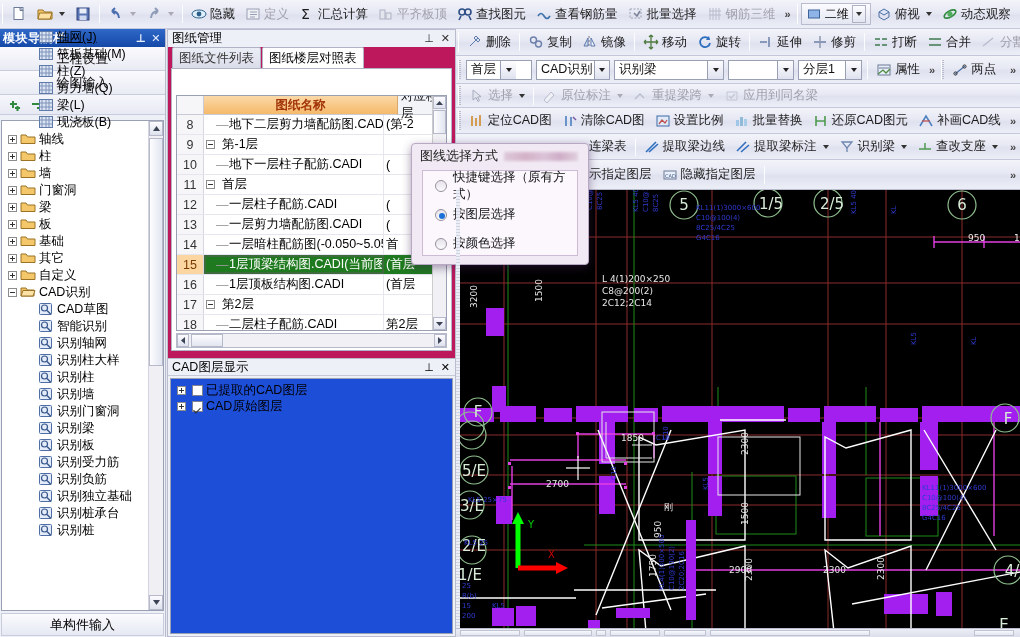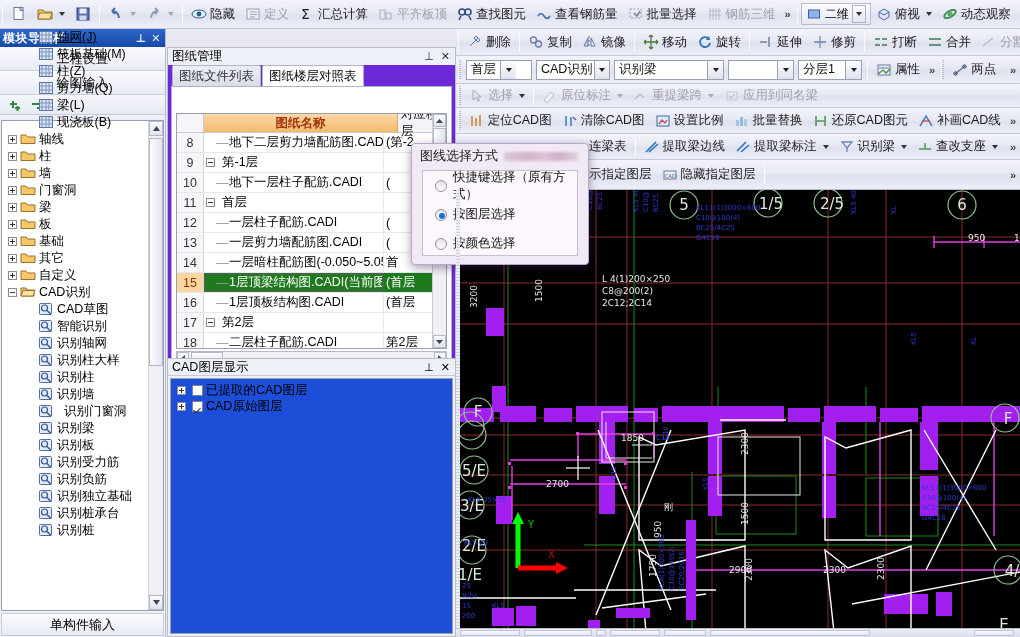--- a/index.html
+++ b/index.html
@@ -124,22 +124,22 @@
     border:1px solid #b6b9c9; display:flex;align-items:center;justify-content:center;
   }
   .ts-thumb {
     position:absolute; left:0; right:0; top:16px; height:200px;
     background:linear-gradient(to right,#fdfdff,#e2e5f0);
     border:1px solid #b6b9c9;
   }
 
   
   .dwgpanel {
-    position:absolute; left:167px; top:47px; width:289px; height:330px;
-    background:#6d28d9; border:1px solid #b9bccd;
+    position:absolute; left:167px; top:29px; width:289px; height:330px;
+    background:#be185d; border:1px solid #b9bccd;
   }
   .dp-title {
     height:17px; display:flex; align-items:center; padding-left:4px;
     font-size:12.5px; color:#000; background:#eef0f7;
   }
   .dp-title .sp { margin-left:auto; display:flex; gap:7px; padding-right:5px; color:#333; font-size:11px;}
   .tabstrip { display:flex; height:21px; padding-left:4px; gap:1px; }
   .tab {
     padding:2px 6px 3px; font-size:12.5px; border:1px solid #b0b4c6;
     border-bottom:none; background:linear-gradient(to bottom,#eceef6,#dadde9);
@@ -961,21 +961,21 @@
             <span style="margin-left: 3px;">识别墙</span>
           </div>
           <div class="trow tindent2">
             <span class="ico" style="flex: 0 0 16px;">
               <svg width="16" height="14">
                 <rect x="1.5" y="1.5" width="12" height="11" rx="1" fill="#e3ecf8" stroke="#4f6ea5"></rect>
                 <circle cx="6.5" cy="6" r="3" fill="none" stroke="#37568c" stroke-width="1.2"></circle>
                 <path d="M9 8.5 l4 4" stroke="#37568c" stroke-width="1.4"></path>
               </svg>
             </span>
-            <span style="margin-left: 10px;">识别门窗洞</span>
+            <span style="margin-left: 3px;">识别门窗洞</span>
           </div>
           <div class="trow tindent2">
             <span class="ico" style="flex: 0 0 16px;">
               <svg width="16" height="14">
                 <rect x="1.5" y="1.5" width="12" height="11" rx="1" fill="#e3ecf8" stroke="#4f6ea5"></rect>
                 <circle cx="6.5" cy="6" r="3" fill="none" stroke="#37568c" stroke-width="1.2"></circle>
                 <path d="M9 8.5 l4 4" stroke="#37568c" stroke-width="1.4"></path>
               </svg>
             </span>
             <span style="margin-left: 3px;">识别梁</span>

